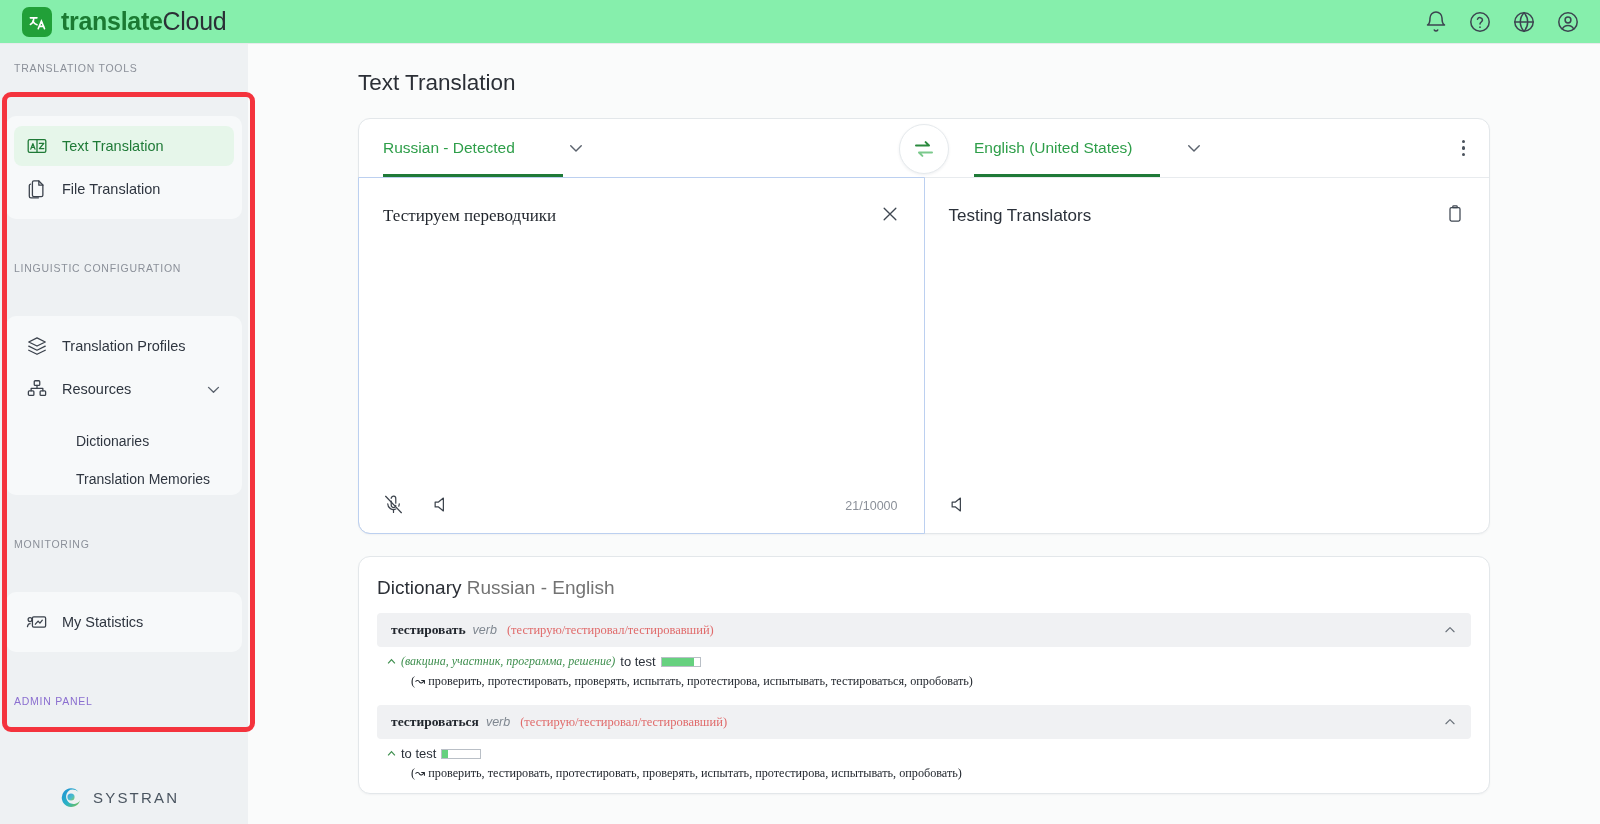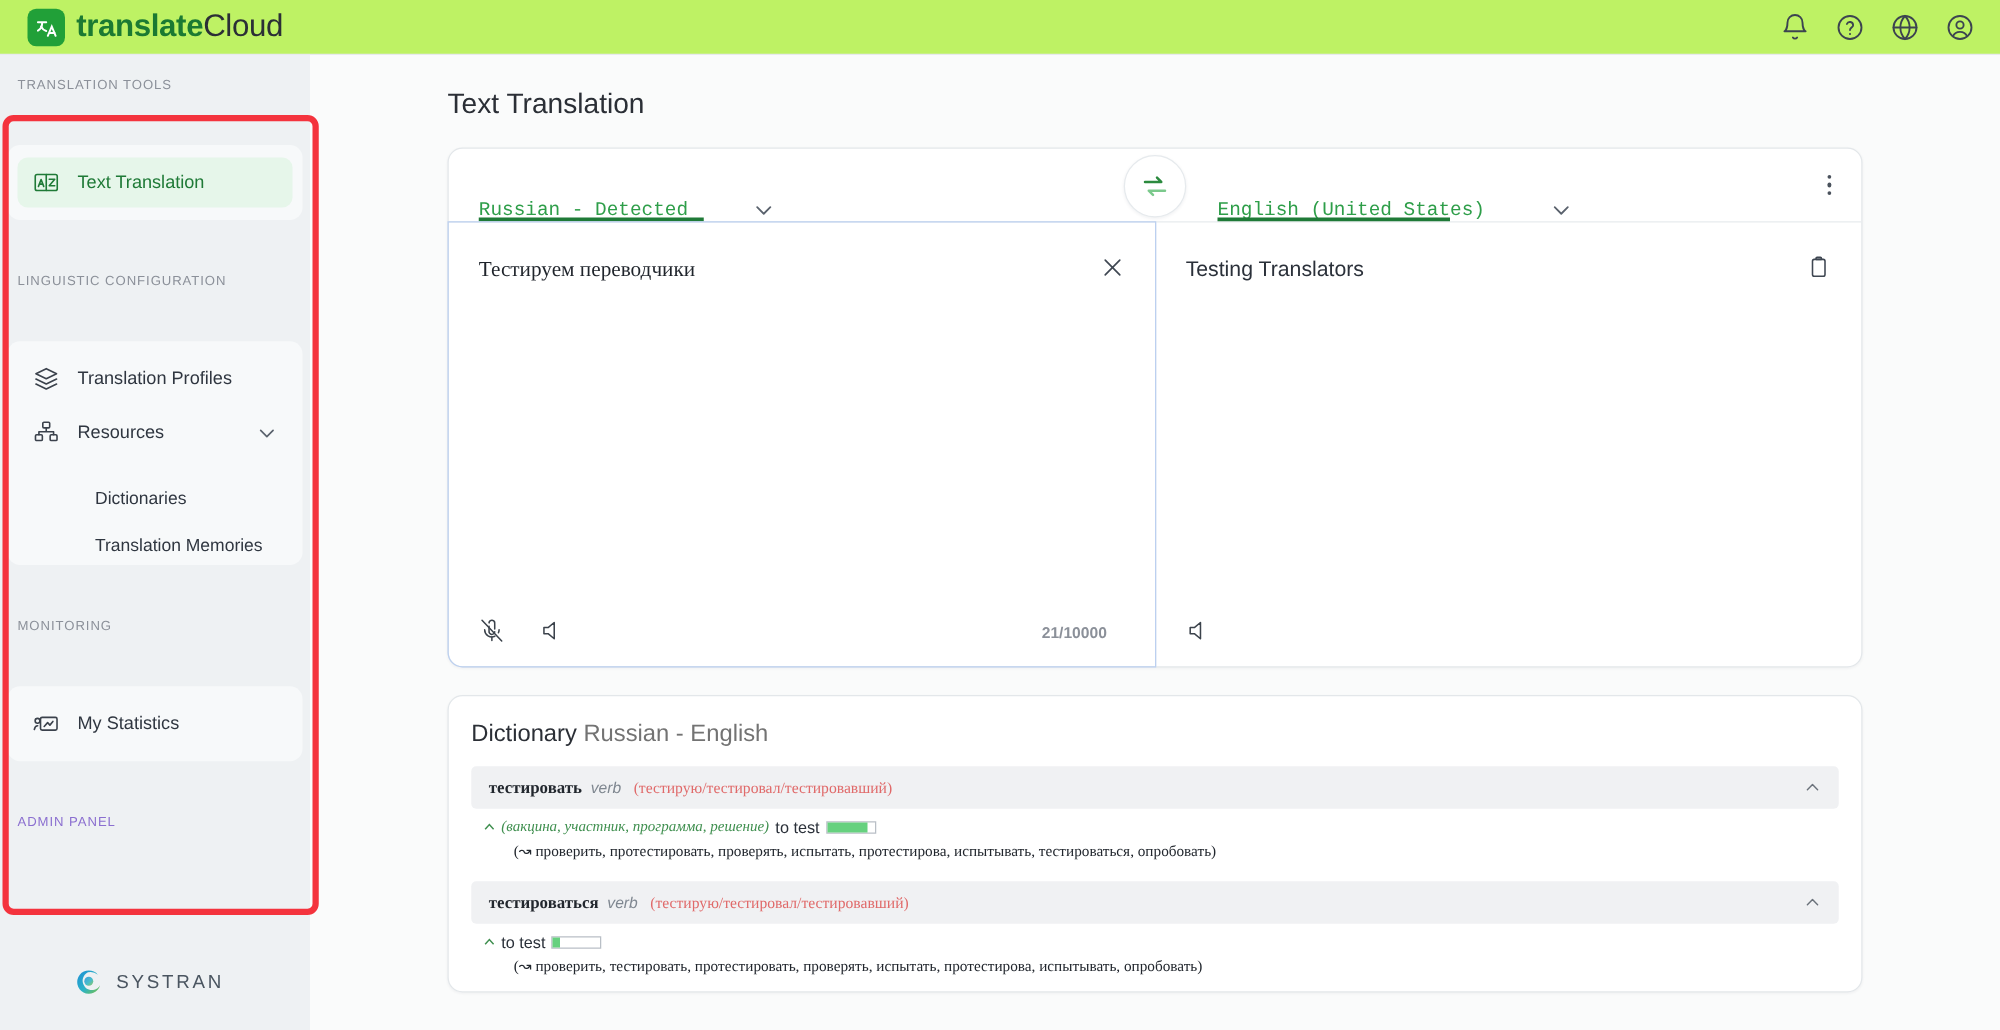--- a/index.html
+++ b/index.html
@@ -7,21 +7,21 @@
     width: 1600px; height: 824px;
     font-family: "Liberation Sans", sans-serif;
     background: #ffffff;
     overflow: hidden;
   }
   #app { position: relative; width: 1600px; height: 824px; display: flex; flex-direction: column; }
 
   
   .topbar {
     height: 44px; min-height: 44px;
-    background: #bef264;
+    background: #86efac;
     border-bottom: 1px solid #e8eaed;
     display: flex; align-items: center;
     padding: 0 20px 0 22px;
     position: relative; z-index: 5;
   }
   .brand { display: flex; align-items: center; gap: 9px; }
   .brand-logo {
     width: 30px; height: 30px; border-radius: 7px;
     background: #21a038;
     display: flex; align-items: center; justify-content: center;
@@ -86,21 +86,21 @@
 
   .trans-card {
     margin: 22px 110px 0 110px;
     background: #ffffff; border: 1px solid #e3e7ea; border-radius: 12px;
     box-shadow: 0 1px 2px rgba(20,30,50,.04);
     position: relative;
   }
   .lang-bar { height: 58px; display: flex; align-items: stretch; position: relative; }
   .lang-side { flex: 1; display: flex; align-items: center; padding-left: 24px; position: relative; }
   .lang-side.right { padding-left: 76px; }
-  .lang-pick { display: flex; align-items: flex-end; gap: 52px; position: relative; height: 100%; font-family: Liberation Mono, monospace; }
+  .lang-pick { display: flex; align-items: center; gap: 52px; position: relative; height: 100%; }
   .lang-name { color: #2e9e49; font-size: 15.5px; }
   .lang-underline { position: absolute; left: 0; bottom: 0; height: 3px; background: #1f7a37; }
   .lang-chev { width: 18px; height: 18px; color: #5a626d; }
   .swap-btn {
     position: absolute; left: 50%; top: 5px; transform: translateX(-50%);
     width: 50px; height: 50px; border-radius: 50%;
     background: #fff; border: 1px solid #e6eaed;
     display: flex; align-items: center; justify-content: center;
     z-index: 4; cursor: pointer;
     box-shadow: 0 1px 3px rgba(20,30,50,.07);
@@ -111,21 +111,21 @@
 
   .panes { display: flex; border-top: 1px solid #e8ebee; height: 356px; }
   .pane { flex: 1; position: relative; padding: 26px 26px 0 24px; }
   .pane.source { border-right: 1px solid #e8ebee; }
   .pane-text { font-size: 17px; color: #1f242b; line-height: 1.4; padding-right: 46px;
                font-family: "Liberation Serif", serif; }
   .pane.target .pane-text { font-family: "Liberation Sans", sans-serif; color: #2b313a; }
   .pane-corner-icon { position: absolute; right: 24px; top: 26px; width: 20px; height: 20px; color: #3f4752; cursor: pointer; }
   .pane-tools { position: absolute; left: 24px; bottom: 18px; display: flex; align-items: center; gap: 28px; }
   .tool-ico { width: 21px; height: 21px; color: #3c434c; cursor: pointer; display: block; }
-  .charcount { position: absolute; right: 38px; bottom: 20px; font-size: 12.5px; color: #8b9099; font-weight: bold; }
+  .charcount { position: absolute; right: 26px; bottom: 20px; font-size: 12.5px; color: #8b9099; }
 
   
   .pane.source::after {
     content: ""; position: absolute; left: -1px; right: -1px; top: -1px; bottom: -1px;
     border: 1.5px solid #bcd0f0; border-radius: 0 0 0 12px;
     pointer-events: none;
   }
 
   
   .dict-card {
@@ -216,20 +216,28 @@
       <div class="nav-card">
         <div class="nav-item active">
           <svg class="nico" viewBox="0 0 24 24" fill="none" stroke="currentColor" stroke-width="1.4" stroke-linecap="round" stroke-linejoin="round">
             <rect x="2.4" y="5" width="19.2" height="14" rx="1.6"></rect>
             <path d="M12 5v14"></path>
             <path d="M5.2 15.4l2.3-6 2.3 6M6 13.4h3"></path>
             <path d="M14.6 9.2h4.8l-4.8 5.6h4.8"></path>
           </svg>
           <span>Text Translation</span>
         </div>
+        <div class="nav-item">
+          <svg class="nico" viewBox="0 0 24 24" fill="none" stroke="currentColor" stroke-width="1.4" stroke-linecap="round" stroke-linejoin="round">
+            <path d="M8.6 3.2h5.4l4.4 4.4v11.2a1.6 1.6 0 0 1-1.6 1.6H8.6A1.6 1.6 0 0 1 7 18.8V4.8a1.6 1.6 0 0 1 1.6-1.6z"></path>
+            <path d="M14 3.2v4.6h4.4"></path>
+            <path d="M5 6.6A1.6 1.6 0 0 0 3.6 8.2v11.6A1.8 1.8 0 0 0 5.4 21.6h8.2"></path>
+          </svg>
+          <span>File Translation</span>
+        </div>
       </div>
 
       <div class="sec-label">LINGUISTIC CONFIGURATION</div>
       <div class="nav-card">
         <div class="nav-item">
           <svg class="nico" viewBox="0 0 24 24" fill="none" stroke="currentColor" stroke-width="1.4" stroke-linecap="round" stroke-linejoin="round">
             <path d="M12 3.2L21 7.6 12 12 3 7.6z"></path>
             <path d="M3 12.2l9 4.4 9-4.4"></path>
             <path d="M3 16.6l9 4.4 9-4.4"></path>
           </svg>

